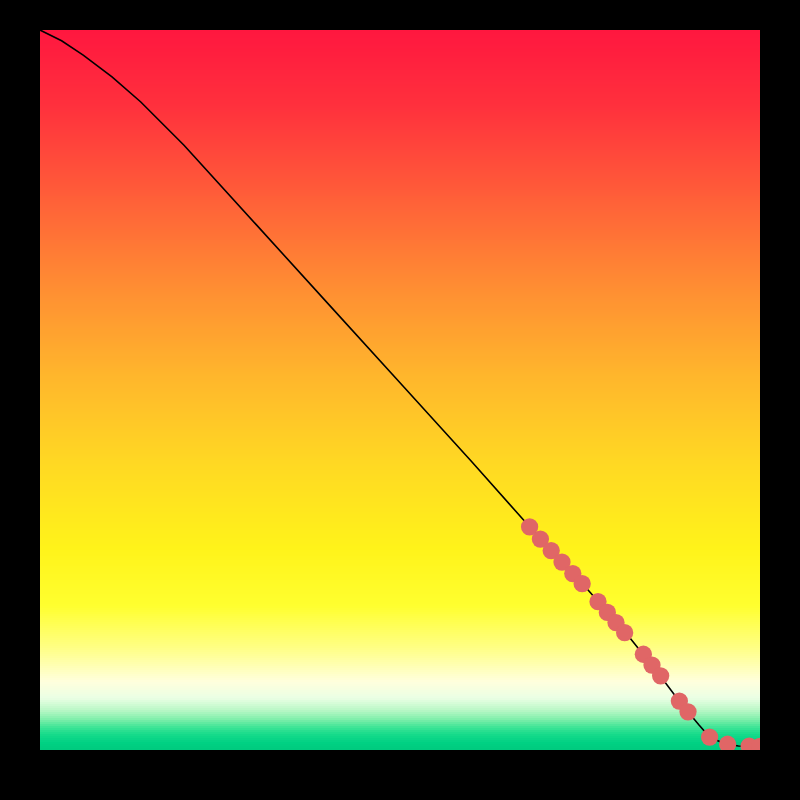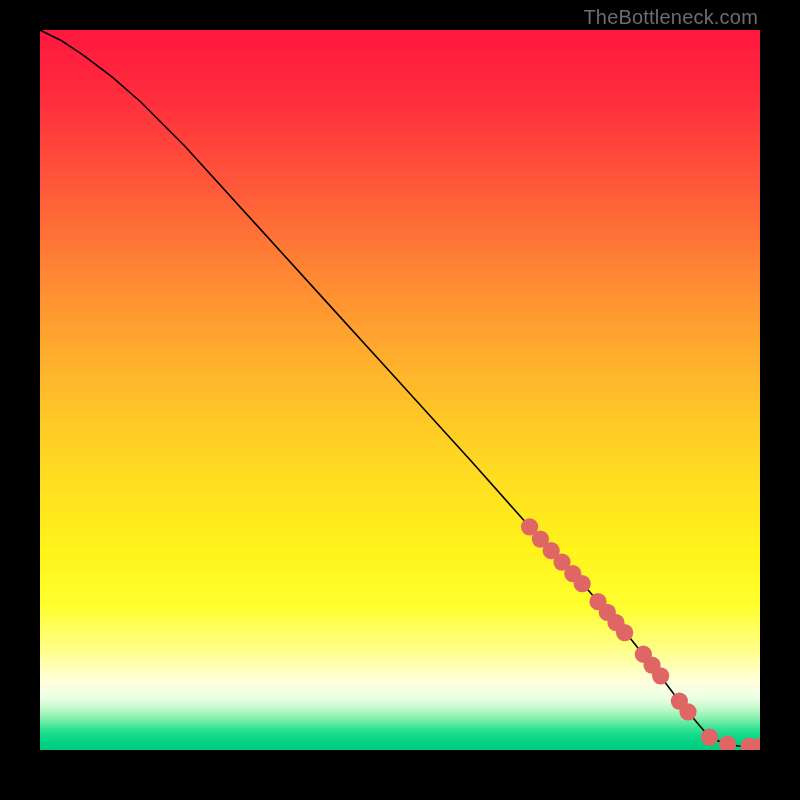--- a/index.html
+++ b/index.html
@@ -440,14 +440,13 @@
           <circle cx="639.36" cy="671.04" r="8.64" fill="#e06666"></circle>
           <circle cx="648.00" cy="681.84" r="8.64" fill="#e06666"></circle>
           <circle cx="669.60" cy="707.04" r="8.64" fill="#e06666"></circle>
           <circle cx="687.60" cy="714.24" r="8.64" fill="#e06666"></circle>
           <circle cx="709.20" cy="716.04" r="8.64" fill="#e06666"></circle>
           <circle cx="720.00" cy="716.40" r="8.64" fill="#e06666"></circle>
         </g>
     </svg>
   </div>
 
-  <div class="watermark">TheBottleneck.com</div>
 </div>
 
 </body></html>

